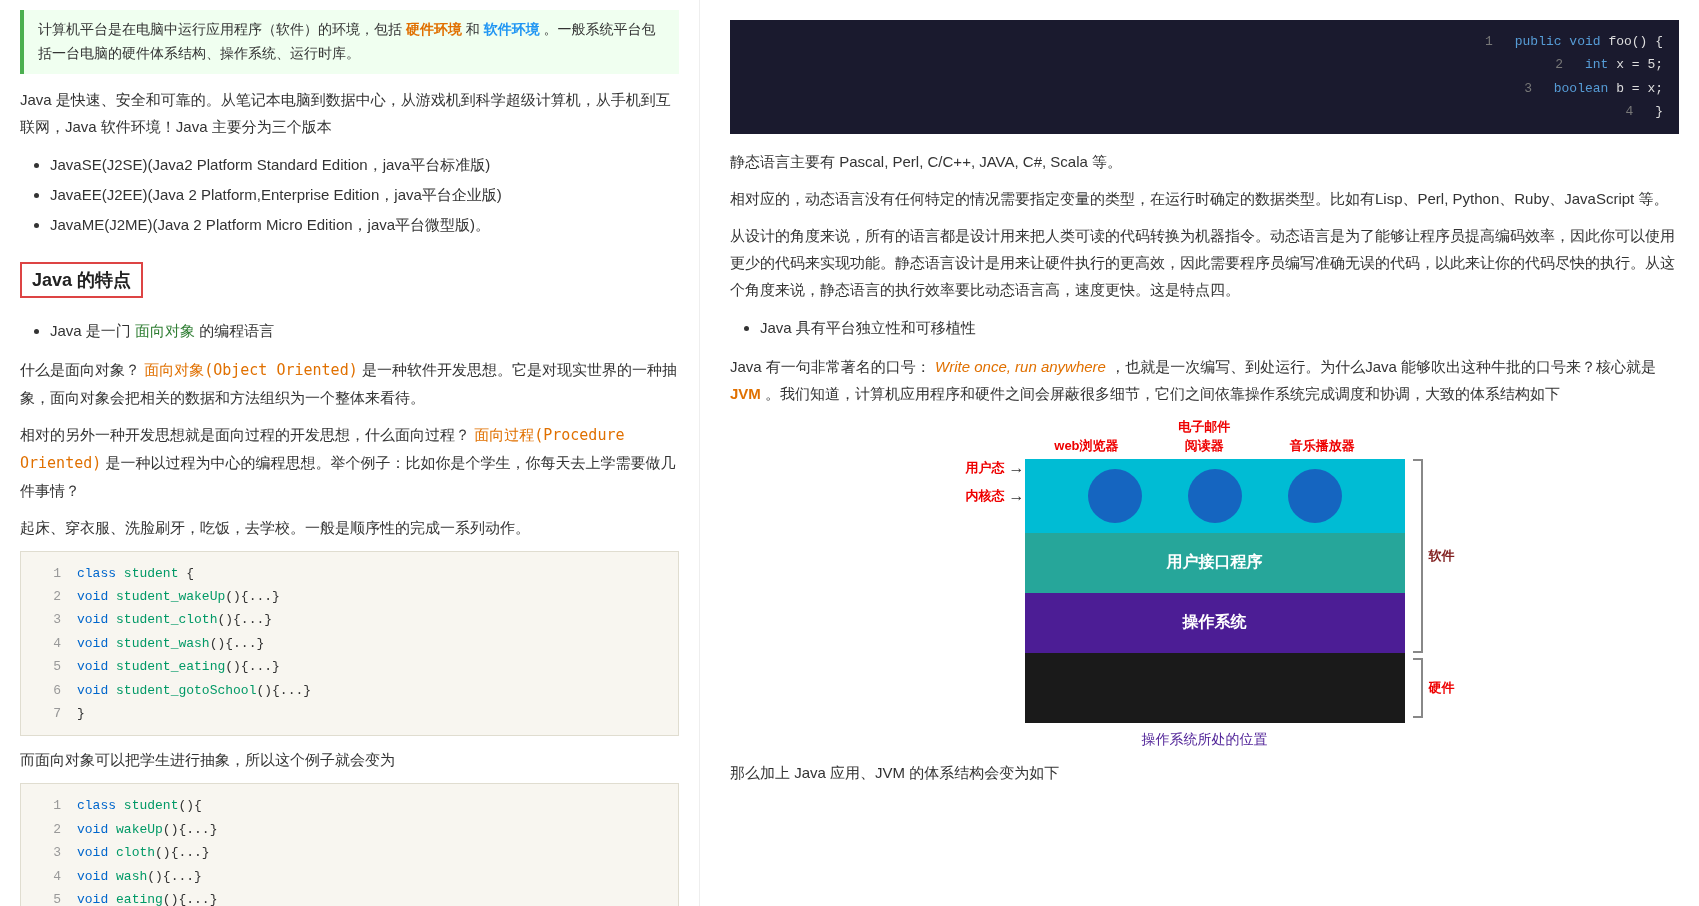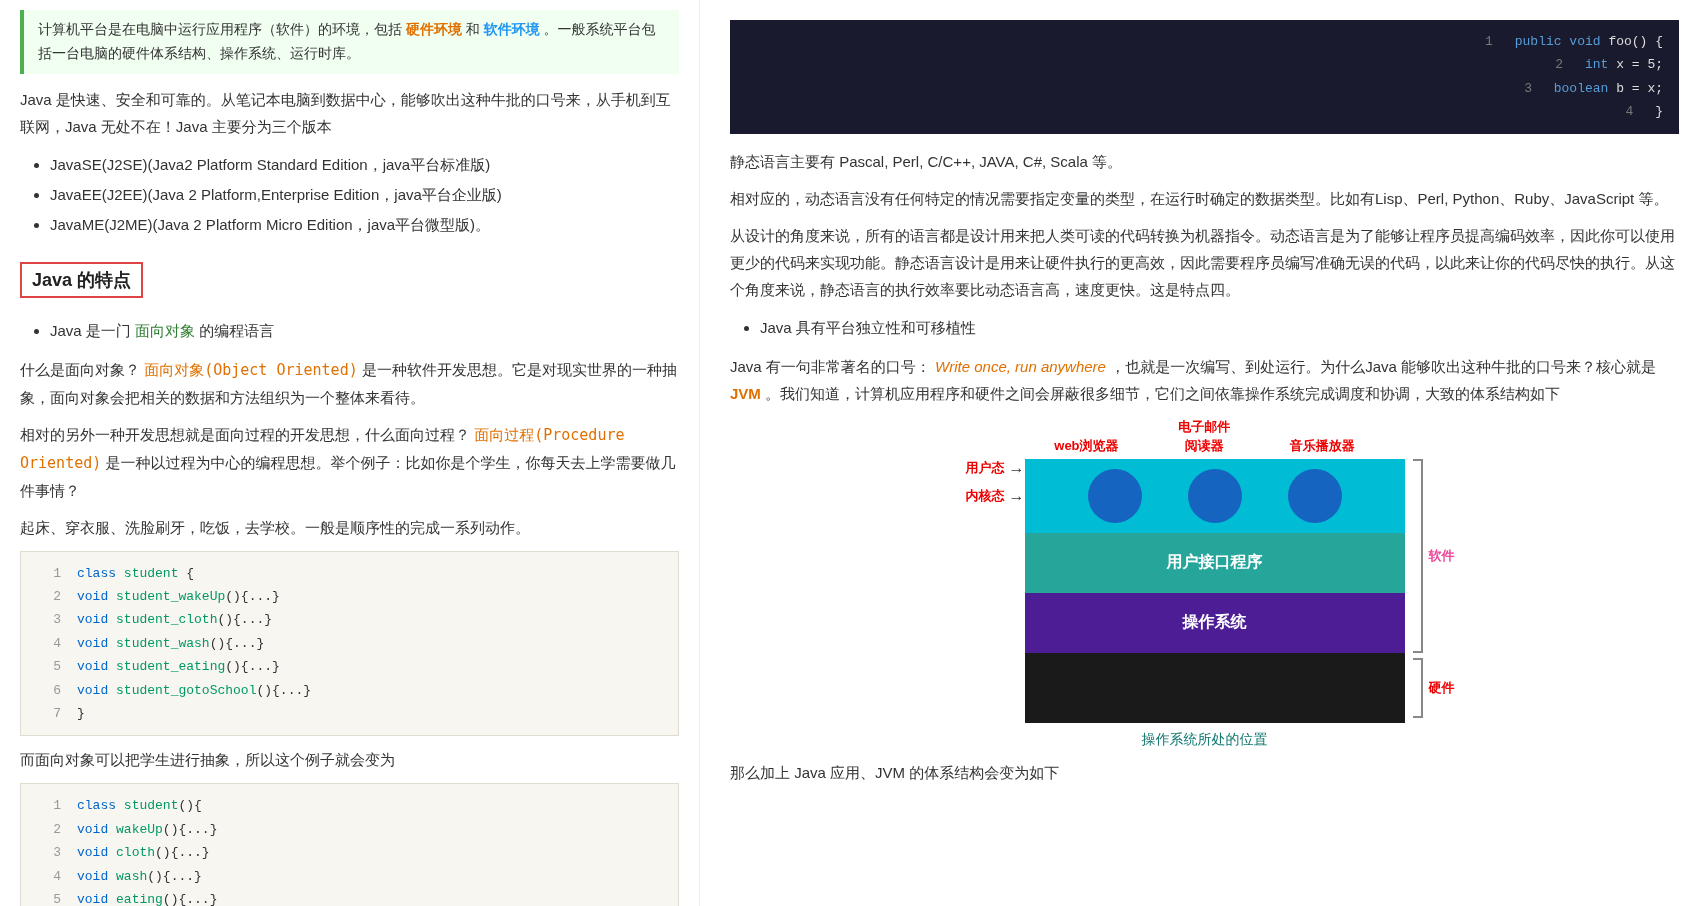--- a/index.html
+++ b/index.html
@@ -99,37 +99,37 @@
     .circle {
       width: 54px;
       height: 54px;
       border-radius: 50%;
       background: #1565c0;
     }
     .diagram-caption {
       text-align: center;
       margin: 8px 0;
       font-size: 14px;
-      color: #0f766e;
+      color: #4c1d95;
     }
     .write-once { color: #e07000; font-family: Liberation Sans, sans-serif; font-style: italic; }
     .jvm-text { color: #e07000; font-weight: bold; }
     .green-link { color: #2e7d32; }
   </style>
 </head>
 <body>
 
 <div class="left-panel">
 
   
   <div class="green-box">
     <span>计算机平台是在电脑中运行应用程序（软件）的环境，包括 </span><span class="hw">硬件环境</span><span> 和 </span><span class="sw">软件环境</span><span> 。一般系统平台包括一台电脑的硬件体系结构、操作系统、运行时库。</span>
   </div>
 
-  <p>Java 是快速、安全和可靠的。从笔记本电脑到数据中心，能够吹出这种牛批的口号来，从手机到互联网，Java 无处不在！Java 主要分为三个版本</p>
+  <p>Java 是快速、安全和可靠的。从笔记本电脑到数据中心，从游戏机到科学超级计算机，从手机到互联网，Java 软件环境！Java 主要分为三个版本</p>
 
   <ul>
     <li>JavaSE(J2SE)(Java2 Platform Standard Edition，java平台标准版)</li>
     <li>JavaEE(J2EE)(Java 2 Platform,Enterprise Edition，java平台企业版)</li>
     <li>JavaME(J2ME)(Java 2 Platform Micro Edition，java平台微型版)。</li>
   </ul>
 
   <div class="section-title">Java 的特点</div>
 
   <ul>
@@ -295,21 +295,21 @@
         <div style="background:#26a69a; display:flex; align-items:center; justify-content:center; height:60px; color:#fff; font-weight:bold; font-size:16px;">用户接口程序</div>
 
         <div style="background:#4c1d95; display:flex; align-items:center; justify-content:center; height:60px; color:#fff; font-weight:bold; font-size:16px;">操作系统</div>
 
         <div style="background:#1a1a1a; height:70px;"></div>
       </div>
 
       <div style="display:flex; flex-direction:column; justify-content:space-between; width:60px; padding-left:8px;">
         <div style="display:flex; align-items:center; flex:1;">
           <div style="border:2px solid #888; border-left:none; width:10px; align-self:stretch; margin-right:6px; flex:none;"></div>
-          <span style="color:#ec4899; font-weight:bold; font-size:13px;">软件</span>
+          <span style="color:#7f1d1d; font-weight:bold; font-size:13px;">软件</span>
         </div>
         <div style="display:flex; align-items:center; height:70px;">
           <div style="border:2px solid #888; border-left:none; width:10px; height:60px; margin-right:6px; flex:none;"></div>
           <span style="color:#e00; font-weight:bold; font-size:13px;">硬件</span>
         </div>
       </div>
     </div>
 
     <div class="diagram-caption">操作系统所处的位置</div>
   </div>

